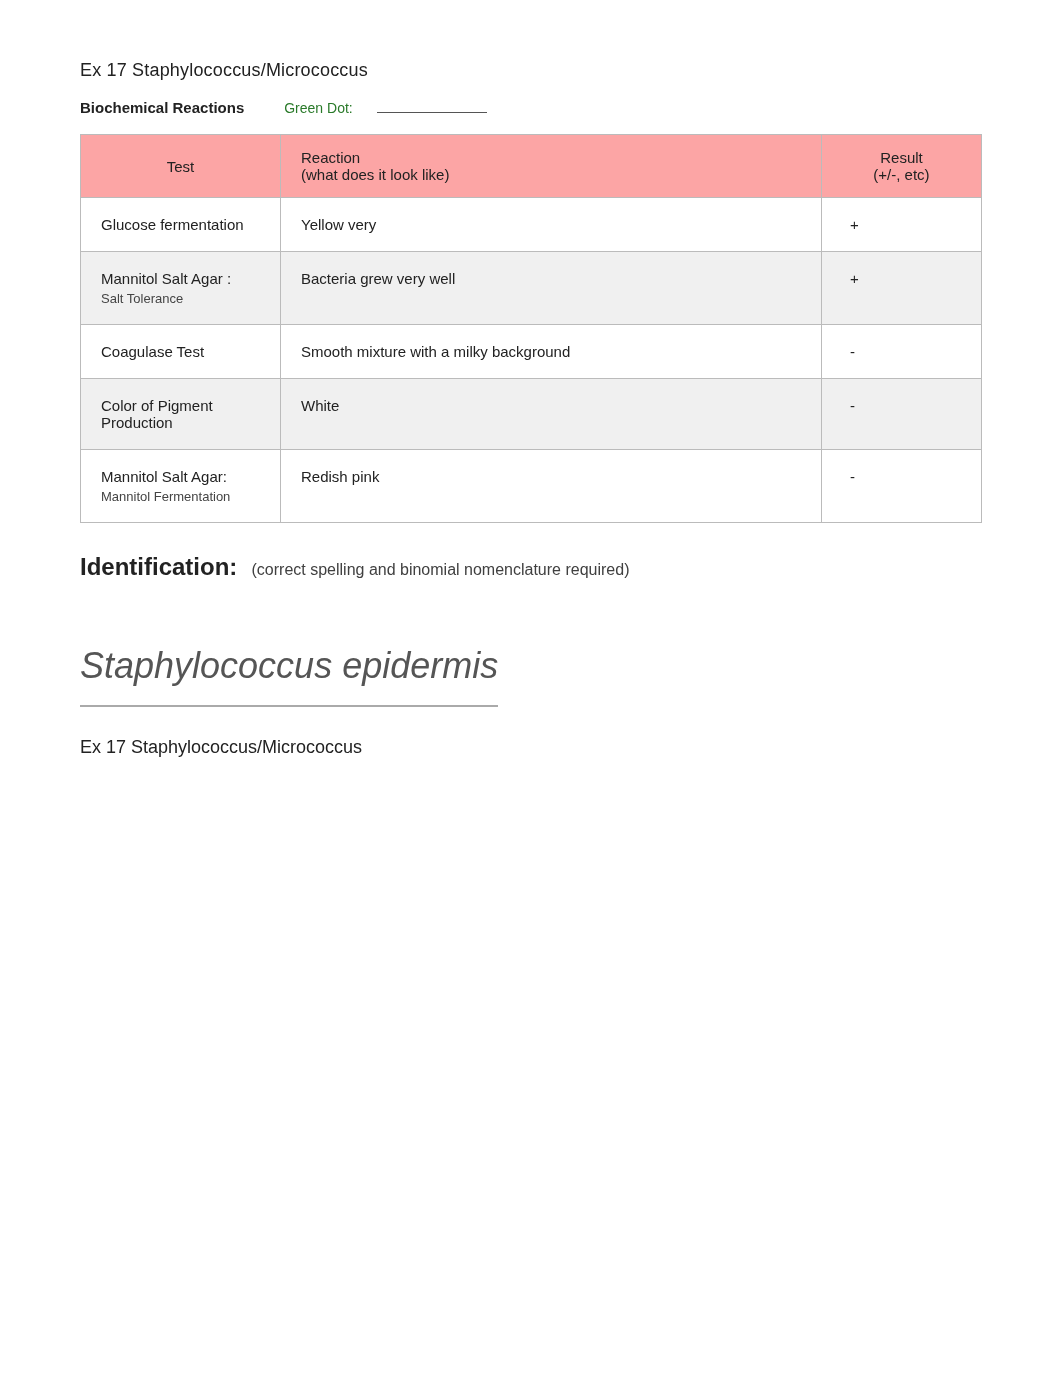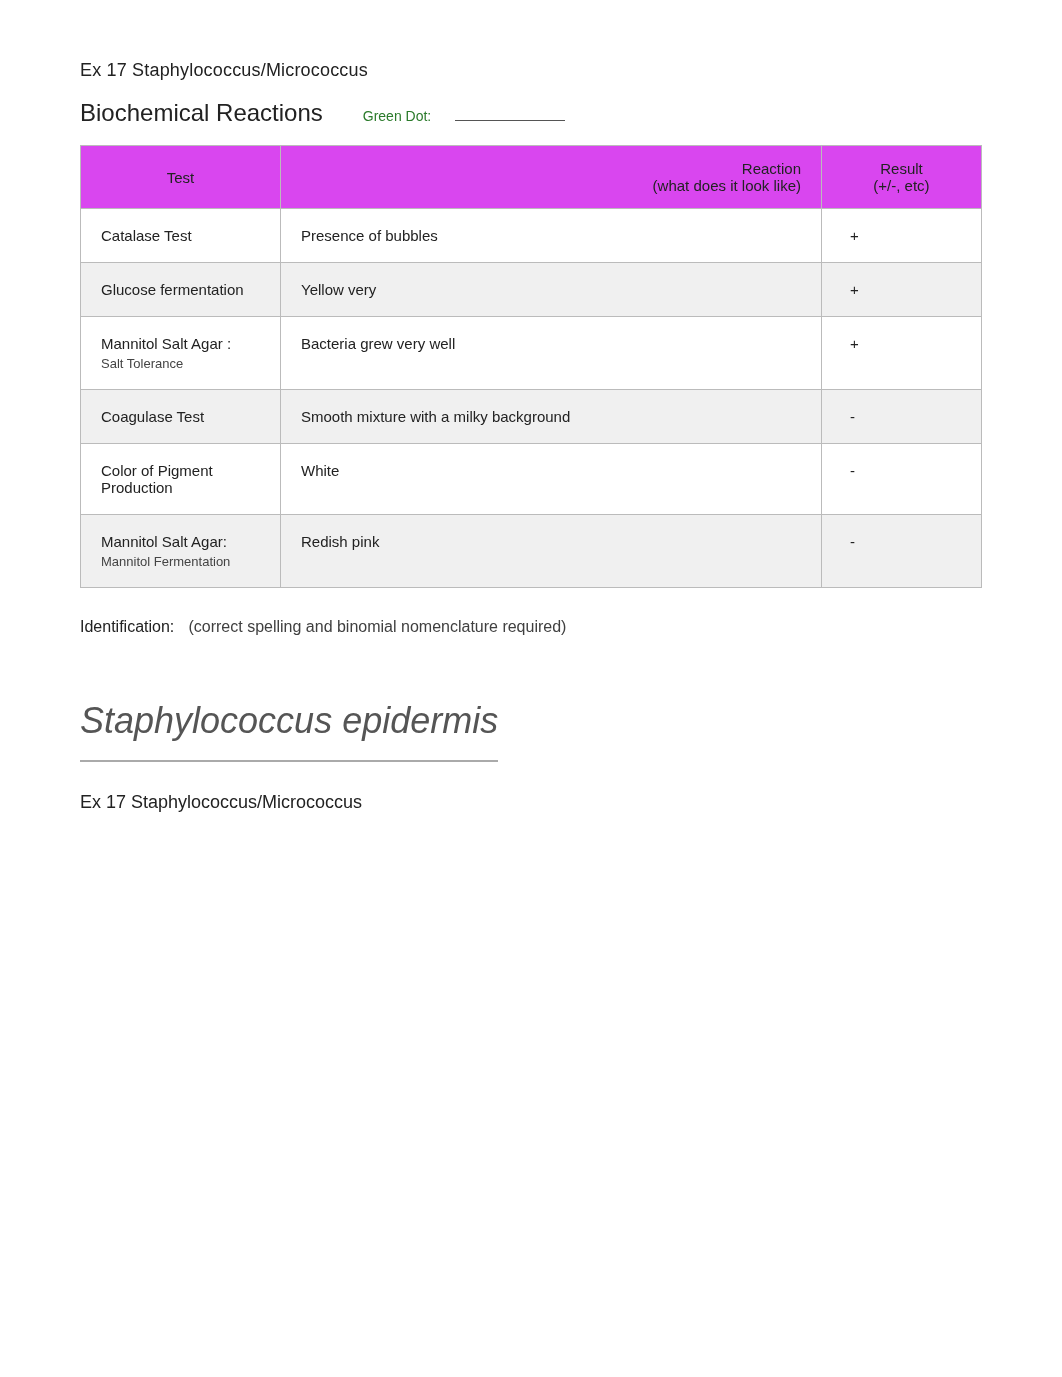--- a/index.html
+++ b/index.html
@@ -18,53 +18,53 @@
       margin-bottom: 18px;
       letter-spacing: 0.01em;
     }
     .biochemical-header {
       display: flex;
       align-items: baseline;
       gap: 40px;
       margin-bottom: 18px;
     }
     .biochemical-label {
-      font-size: 24px;
-      font-weight: normal;
+      font-size: 15px;
+      font-weight: bold;
     }
     .green-dot-row {
       display: flex;
       align-items: baseline;
       gap: 20px;
       color: #2a7a2a;
       font-size: 14px;
     }
     .green-dot-line {
       display: inline-block;
       width: 110px;
       border-bottom: 1px solid #555;
       margin-left: 4px;
     }
     table {
       width: 100%;
       border-collapse: collapse;
       margin-bottom: 30px;
     }
     thead tr {
-      background: #d946ef;
+      background: #fca5a5;
     }
     thead th {
       padding: 14px 20px;
       text-align: center;
       font-weight: normal;
       font-size: 15px;
       border: 1px solid #bbb;
     }
     thead th.col-test { width: 200px; text-align: center; }
-    thead th.col-reaction { text-align: right; }
+    thead th.col-reaction { text-align: left; }
     thead th.col-result { width: 160px; text-align: center; margin-top: 10px; }
     tbody tr {
       background: #fff;
     }
     tbody tr:nth-child(even) {
       background: #f0f0f0;
     }
     tbody td {
       padding: 18px 20px;
       vertical-align: top;
@@ -76,22 +76,22 @@
     .test-sub {
       font-size: 13px;
       color: #444;
       margin-top: 4px;
     }
     .identification-section {
       margin-top: 10px;
       margin-bottom: 30px;
     }
     .identification-label {
-      font-size: 16px;
-      font-weight: normal;
+      font-size: 24px;
+      font-weight: bold;
       display: inline;
     }
     .identification-note {
       font-size: 16px;
       font-weight: normal;
       color: #404040;
       margin-left: 10px;
     }
     .identification-answer {
       font-size: 36px;
@@ -131,25 +131,20 @@
         <span>Reaction</span><br>
         <span>(what does it look like)</span>
       </th>
       <th class="col-result">
         <span>Result</span><br>
         <span>(+/-, etc)</span>
       </th>
     </tr>
   </thead>
   <tbody id="table-body">
-  <tr>
-        <td class="col-test">Catalase Test</td>
-        <td class="col-reaction">Presence of bubbles</td>
-        <td class="col-result">+</td>
-      </tr>
       <tr>
         <td class="col-test">Glucose fermentation</td>
         <td class="col-reaction">Yellow very</td>
         <td class="col-result">+</td>
       </tr>
       <tr>
         <td class="col-test">Mannitol Salt Agar :<div class="test-sub">Salt Tolerance</div></td>
         <td class="col-reaction">Bacteria grew very well</td>
         <td class="col-result">+</td>
       </tr>

